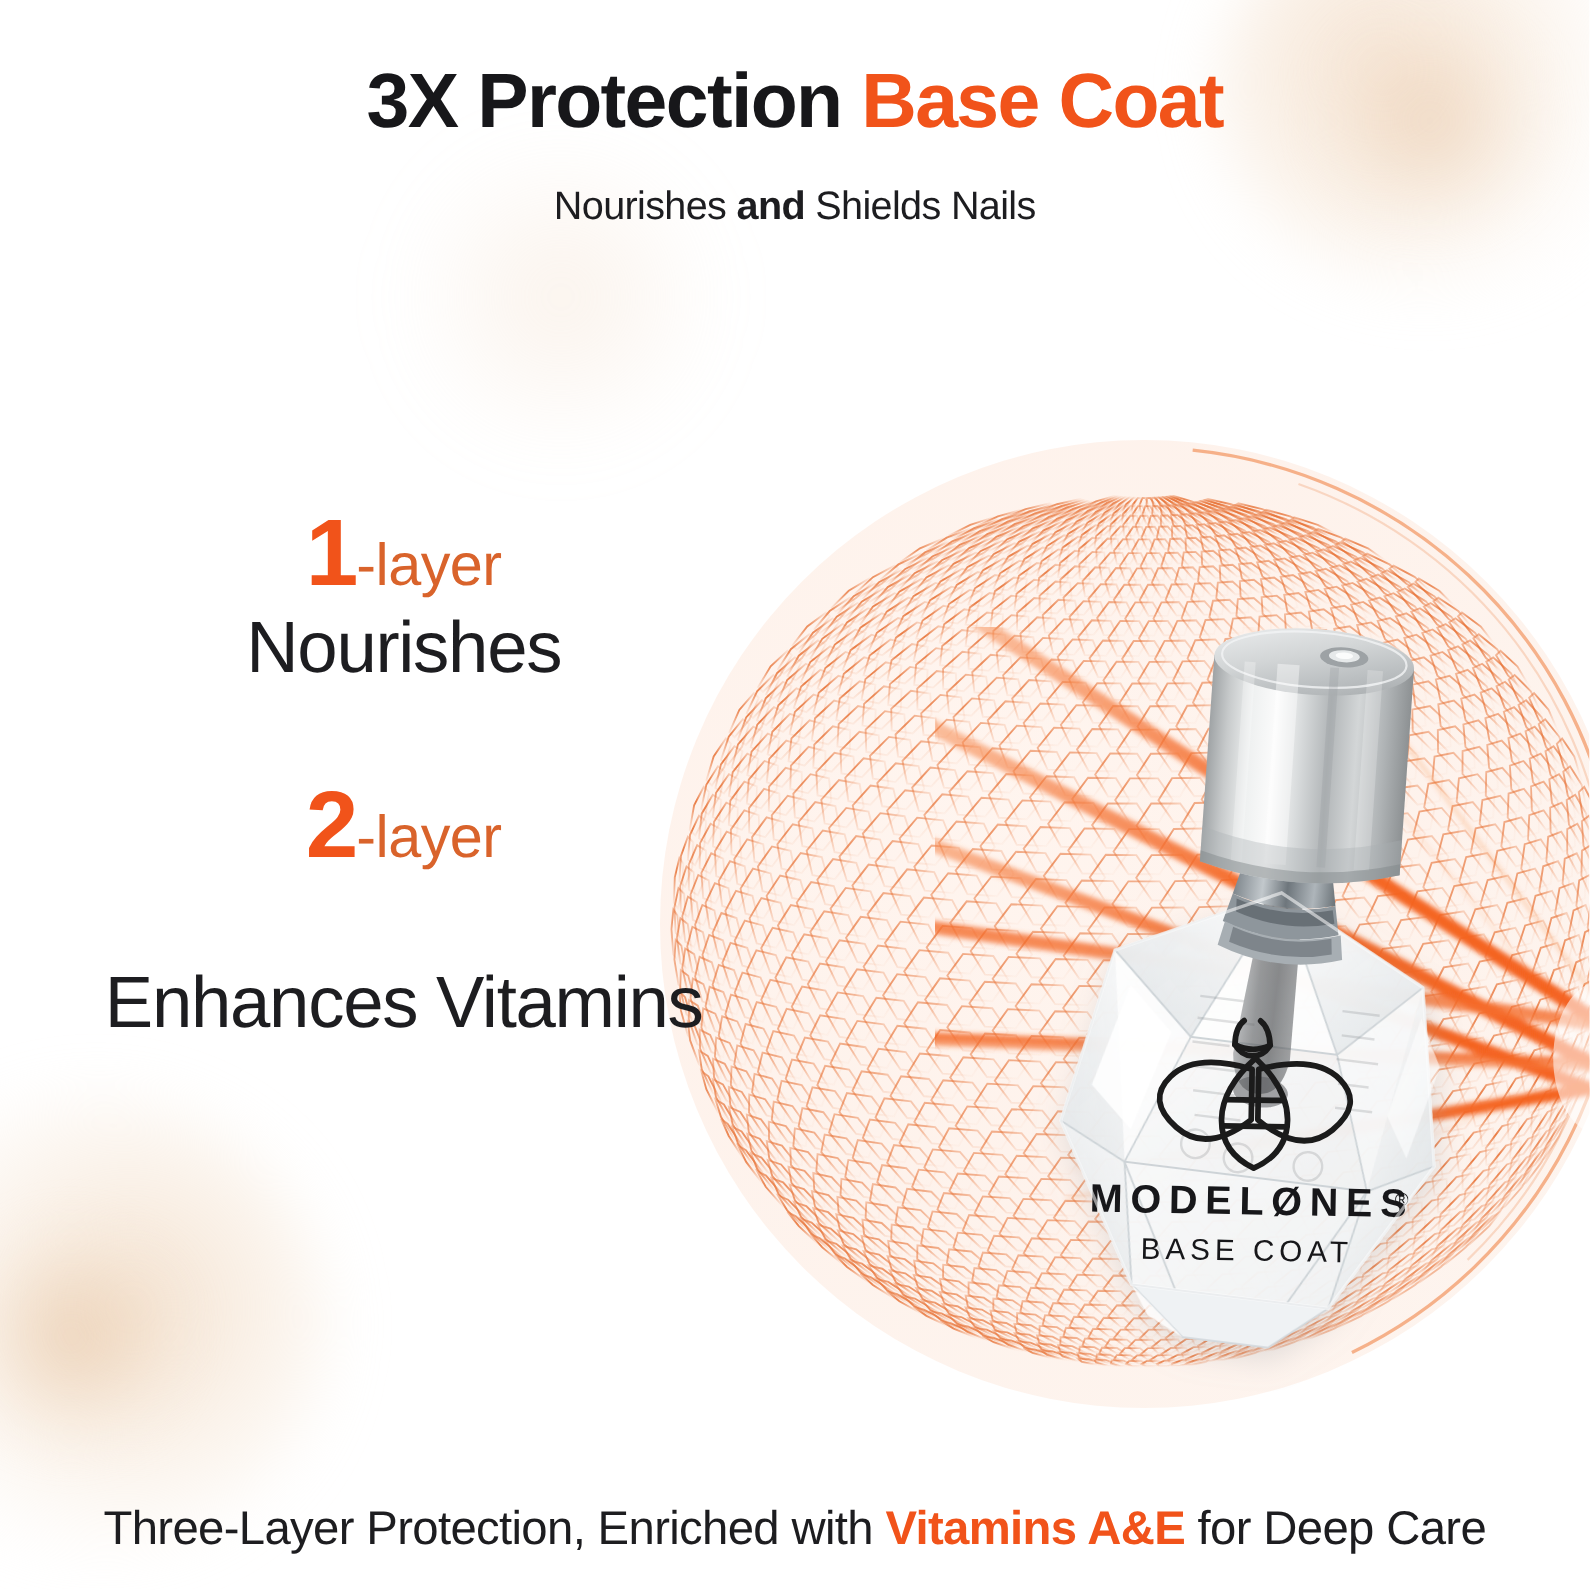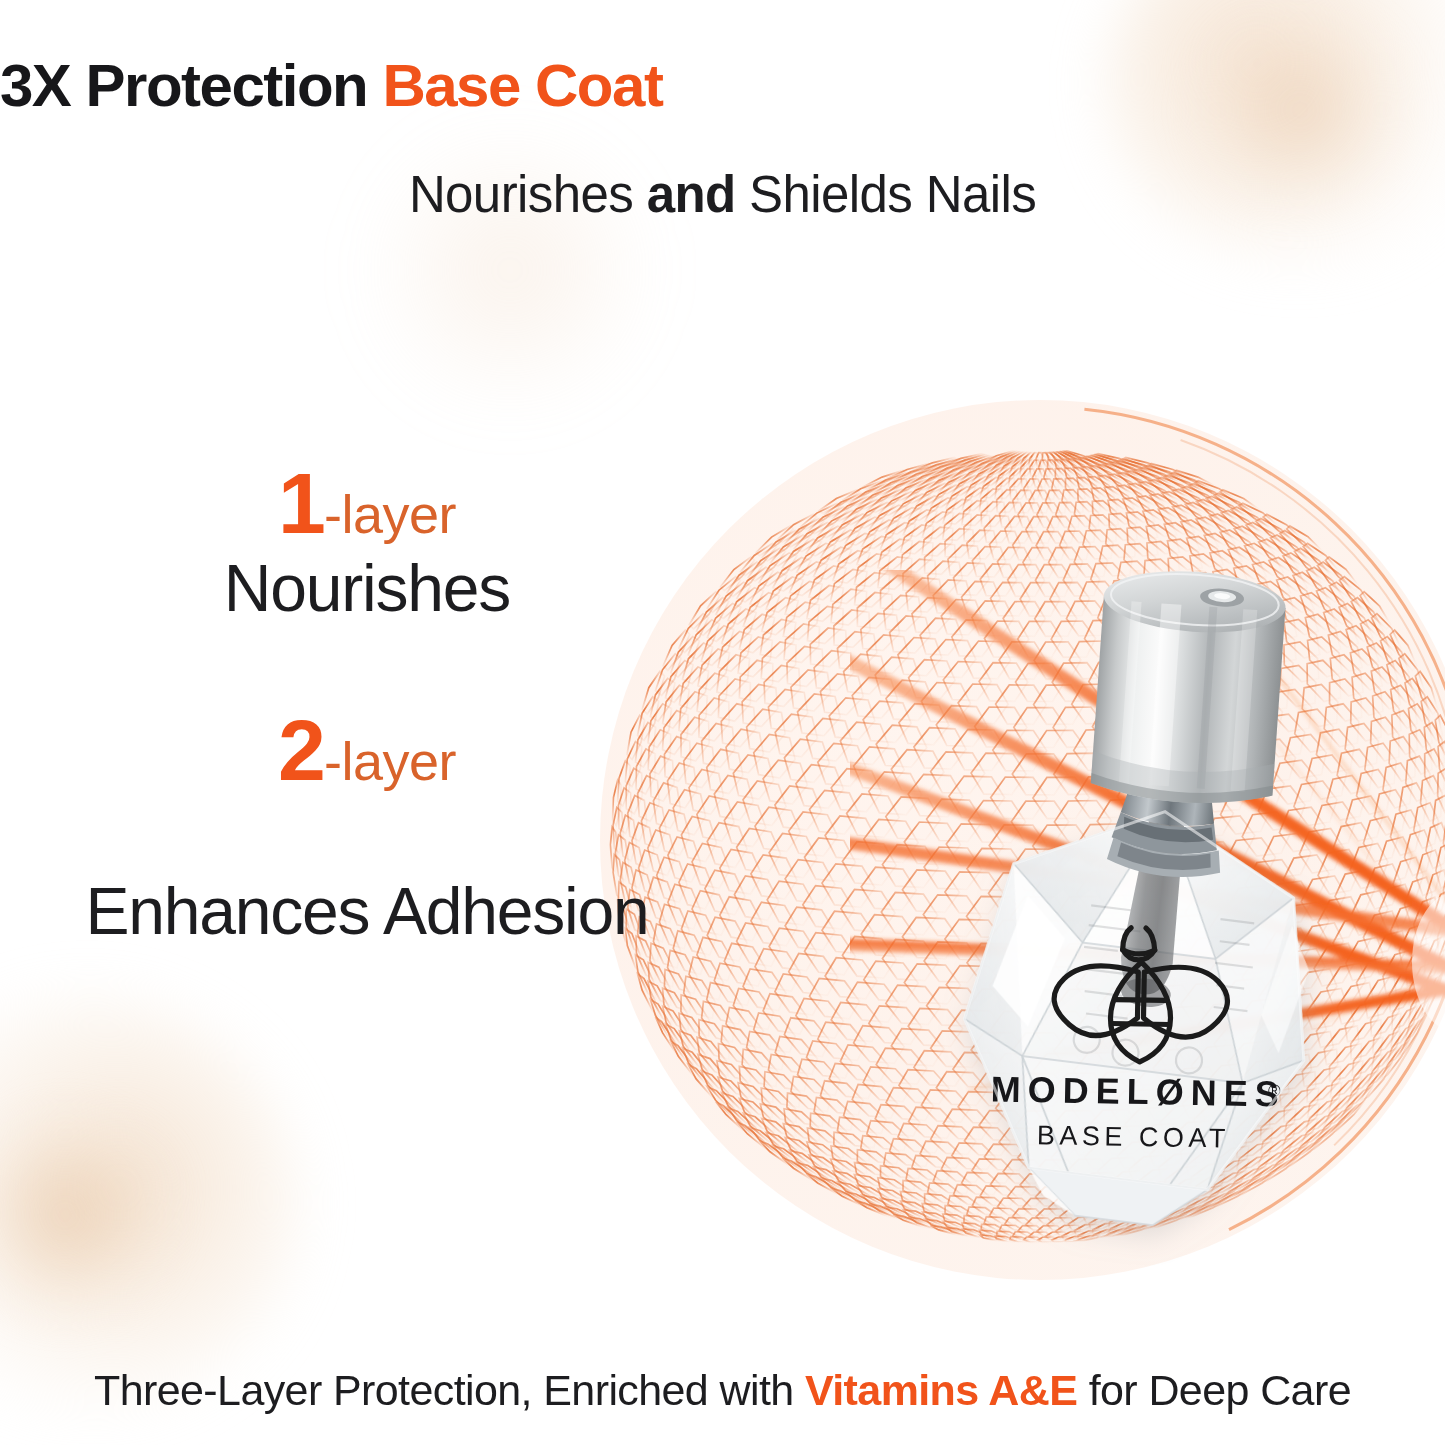--- a/index.html
+++ b/index.html
@@ -52,34 +52,34 @@
     top: 120px; left: 360px;
     width: 300px; height: 300px;
     background: radial-gradient(circle at 50% 50%, rgba(240,214,190,.30) 0%, rgba(255,255,255,0) 70%);
     filter: blur(30px);
   }
 
   
   .headline {
     position: absolute;
     top: 54px; left: 0; right: 0;
-    text-align: left;
-    font-size: 60px;
+    text-align: center;
+    font-size: 70px;
     font-weight: 700;
     letter-spacing: -1.5px;
     color: #17171a;
     line-height: 1.08;
     white-space: nowrap;
   }
   .headline .accent { color: #F1531A; }
   .subhead {
     position: absolute;
     top: 167px; left: 0; right: 0;
     text-align: center;
-    font-size: 51px;
+    font-size: 36px;
     font-weight: 400;
     color: #1d1d20;
     letter-spacing: -0.6px;
     line-height: 1.1;
     white-space: nowrap;
   }
   .subhead .b { font-weight: 700; }
 
   
   .shield-wrap {
@@ -1423,21 +1423,21 @@
       <div class="f-desc">Nourishes</div>
     </div>
 
     <div class="feature">
       <div class="f-layer">
         <span class="f-num">2</span><span class="f-layer-word">-layer</span>
       </div>
     </div>
 
     <div class="feature">
-      <div class="f-desc">Enhances Adhesion</div>
+      <div class="f-desc">Enhances Vitamins</div>
     </div>
 
   </div>
 
   <svg class="bottle" viewBox="0 0 520 860">
     <defs>
       <linearGradient id="capGrad" x1="0" y1="0" x2="1" y2="0">
         <stop offset="0%" stop-color="#9FA3A5"></stop>
         <stop offset="9%" stop-color="#C7CACB"></stop>
         <stop offset="21%" stop-color="#EFF1F1"></stop>

